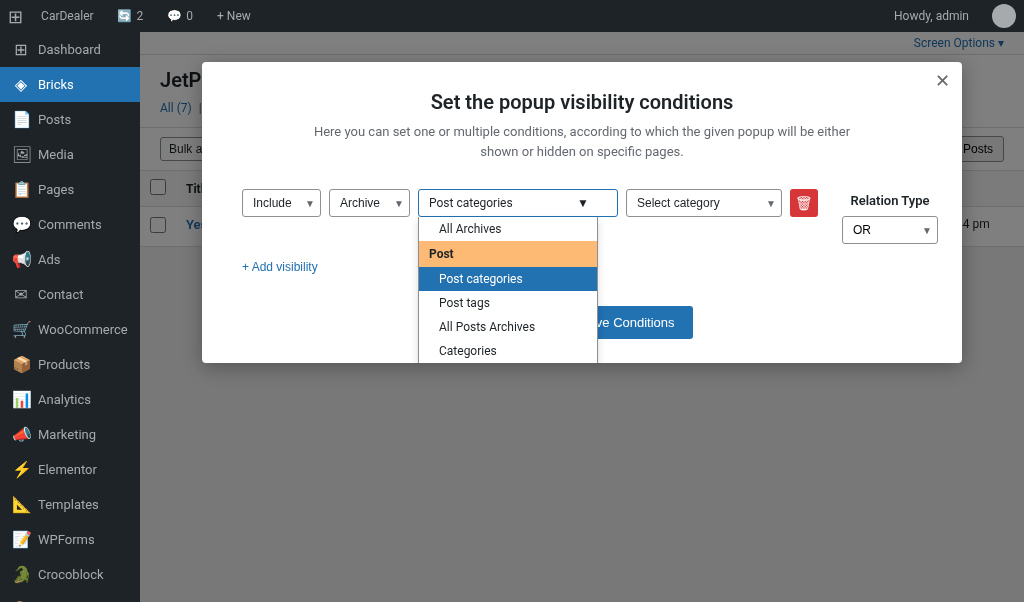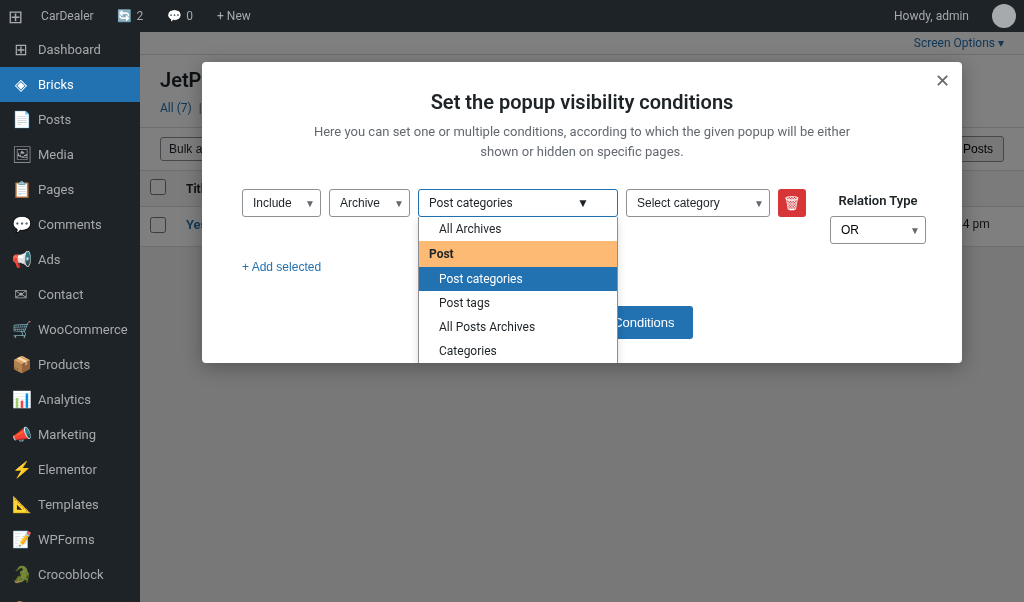--- a/index.html
+++ b/index.html
@@ -232,21 +232,21 @@
       cursor: pointer;
       width: 200px;
       display: flex;
       align-items: center;
       justify-content: space-between;
     }
     .dropdown-list {
       position: absolute;
       top: 100%;
       left: 0;
-      width: 200px;
+      width: 180px;
       background: #fff;
       border: 1px solid #8c8f94;
       border-top: none;
       z-index: 200;
       max-height: 280px;
       overflow-y: auto;
       box-shadow: 0 4px 8px rgba(0,0,0,0.15);
     }
     .dropdown-list .group-label {
       padding: 6px 10px;
@@ -542,42 +542,42 @@
                 <div class="group-label">Post</div>
                 <div class="option selected">Post categories</div>
                 <div class="option">Post tags</div>
                 <div class="option">All Posts Archives</div>
                 <div class="option">Categories</div>
 
               </div>
             </div>
 
             <div class="select-wrapper">
-              <select class="condition-select" style="width:144px;">
+              <select class="condition-select" style="width:156px;">
                 <option>Select category</option>
               </select>
               <span class="select-caret">▼</span>
             </div>
 
             <button class="delete-btn">🗑</button>
 
             <div class="relation-section">
               <div class="relation-label">Relation Type</div>
               <div class="select-wrapper">
                 <select class="relation-select">
                   <option>OR</option>
                   <option>AND</option>
                 </select>
                 <span class="select-caret">▼</span>
               </div>
             </div>
           </div>
 
           
-          <button class="add-condition">+ Add selected</button>
+          <button class="add-condition">+ Add visibility</button>
         </div>
 
         <div class="modal-footer">
           <button class="btn-cancel">Cancel</button>
           <button class="btn-save">Save Conditions</button>
         </div>
       </div>
     </div>
   </div>
 </div>

